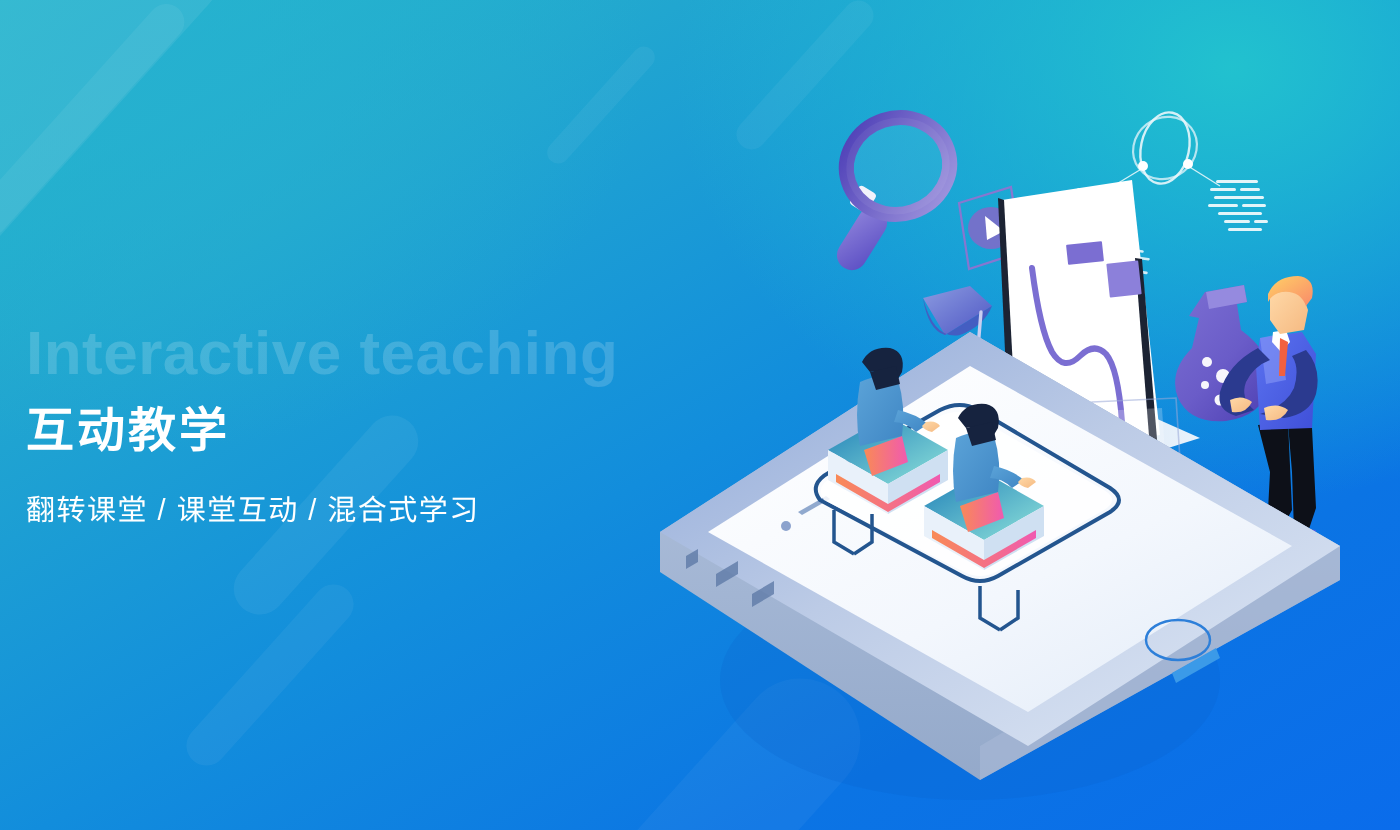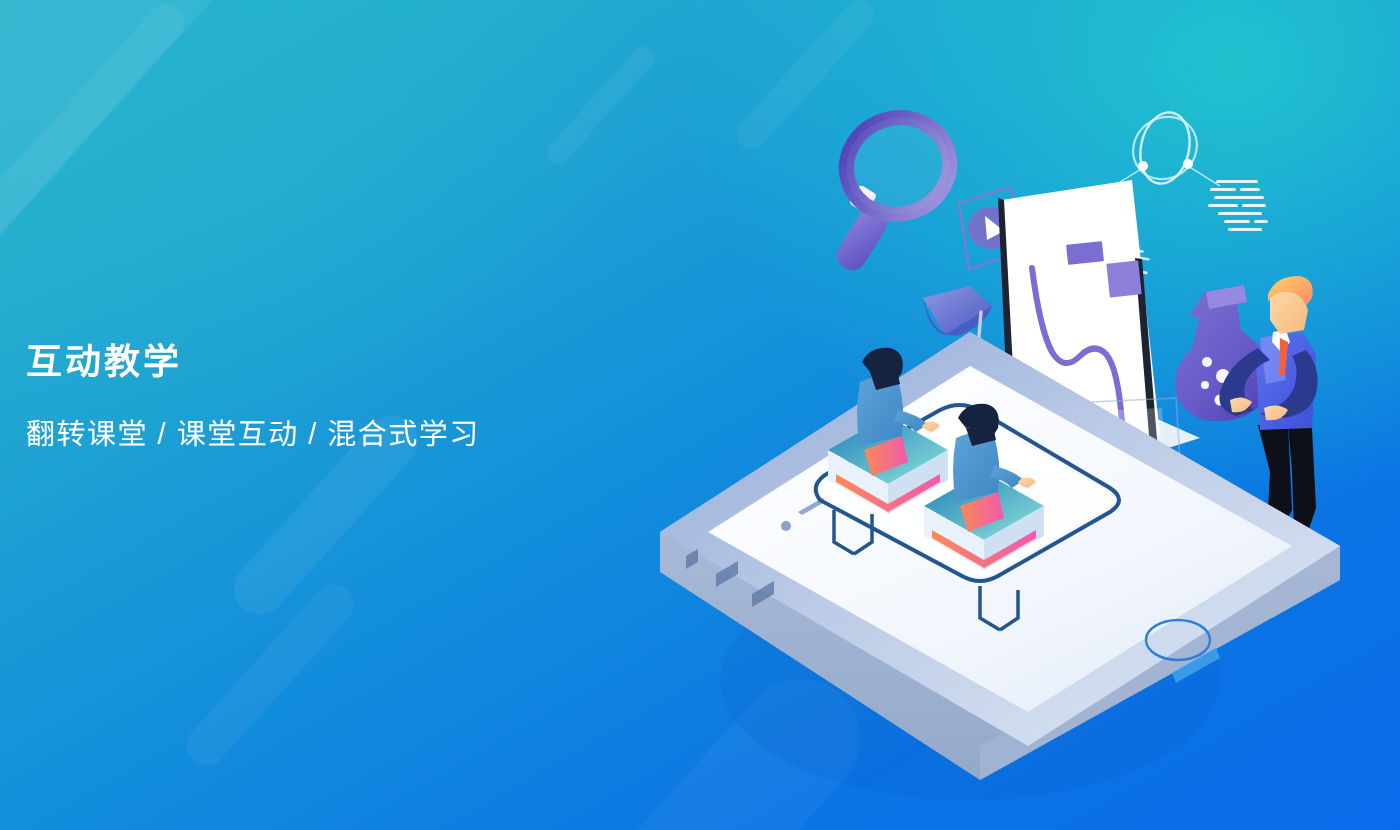--- a/index.html
+++ b/index.html
@@ -28,21 +28,21 @@
 
   
   .copy{ position:absolute; left:26px; top:322px; width:760px; }
   .ghost-title{
     font-size:62px; font-weight:700; letter-spacing:0.5px;
     color:rgba(255,255,255,0.17);
     line-height:1.0; white-space:nowrap;
   }
   .cn-title{
     margin-top:20px;
-    font-size:36px; font-weight:700; color:#ffffff;
+    font-size:48px; font-weight:700; color:#ffffff;
     letter-spacing:3px; line-height:1.12;
   }
   .cn-sub{
     margin-top:28px;
     font-size:29px; font-weight:400; color:#ffffff;
     letter-spacing:1.5px; white-space:nowrap;
   }
 
   
   .illus{ position:absolute; left:640px; top:80px; width:760px; height:720px; }
@@ -55,20 +55,21 @@
 
   <div class="stripe" style="left:-120px; top:-210px; width:176px; height:700px; transform:rotate(42deg); background:rgba(255,255,255,0.075);"></div>
   <div class="stripe soft" style="left:60px; top:-30px; width:36px; height:300px; transform:rotate(42deg);"></div>
   <div class="stripe faint" style="left:590px; top:30px; width:22px; height:150px; transform:rotate(42deg);"></div>
   <div class="stripe faint" style="left:790px; top:-20px; width:30px; height:190px; transform:rotate(42deg);"></div>
   <div class="stripe soft" style="left:300px; top:390px; width:52px; height:250px; transform:rotate(42deg);"></div>
   <div class="stripe faint" style="left:250px; top:560px; width:40px; height:230px; transform:rotate(42deg);"></div>
   <div class="stripe faint" style="left:640px; top:640px; width:120px; height:420px; transform:rotate(42deg); background:rgba(255,255,255,0.045);"></div>
 
   <div class="copy">
+    <div class="ghost-title">Interactive teaching</div>
     <div class="cn-title">互动教学</div>
     <div class="cn-sub">翻转课堂 / 课堂互动 / 混合式学习</div>
   </div>
 
   <div class="illus">
     <svg viewBox="0 0 760 720" xmlns="http://www.w3.org/2000/svg">
       <defs>
         <linearGradient id="gPurpA" x1="0" y1="0" x2="1" y2="1">
           <stop offset="0%" stop-color="#4a3bb5"></stop>
             <stop offset="100%" stop-color="#a49be0"></stop>

